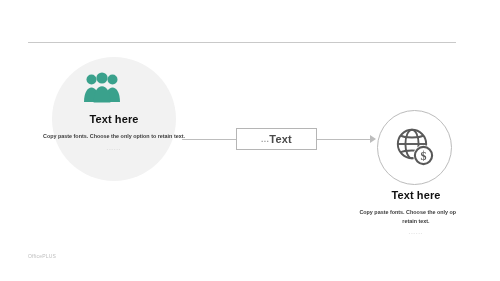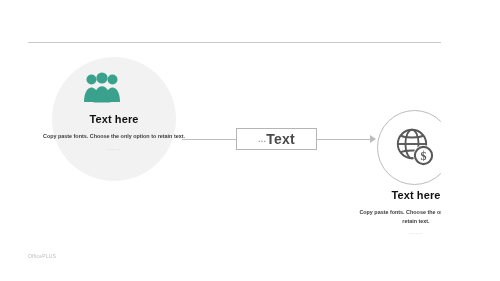--- a/index.html
+++ b/index.html
@@ -10,20 +10,21 @@
   body {
     font-family: "Liberation Sans", sans-serif;
     -webkit-font-smoothing: antialiased;
   }
   #slide {
     position: relative;
     width: 441px;
     height: 281px;
     background: #ffffff;
     overflow: hidden;
+    padding-left: 15px;
   }
 
   
   .top-rule {
     position: absolute;
     left: 28px;
     top: 42px;
     width: 444px;
     height: 1px;
     background: #c9c9c9;
@@ -131,21 +132,21 @@
     justify-content: center;
     box-sizing: border-box;
   }
   .center-box .ellipsis {
     font-size: 8.5px;
     color: #9a9a9a;
     font-weight: bold;
     letter-spacing: 0.4px;
   }
   .center-box .word {
-    font-size: 14px;
+    font-size: 11px;
     color: #4a4a4a;
     font-weight: bold;
     letter-spacing: 0.2px;
     text-align: center;
   }
 
   
   .right-circle {
     position: absolute;
     left: 377px;

